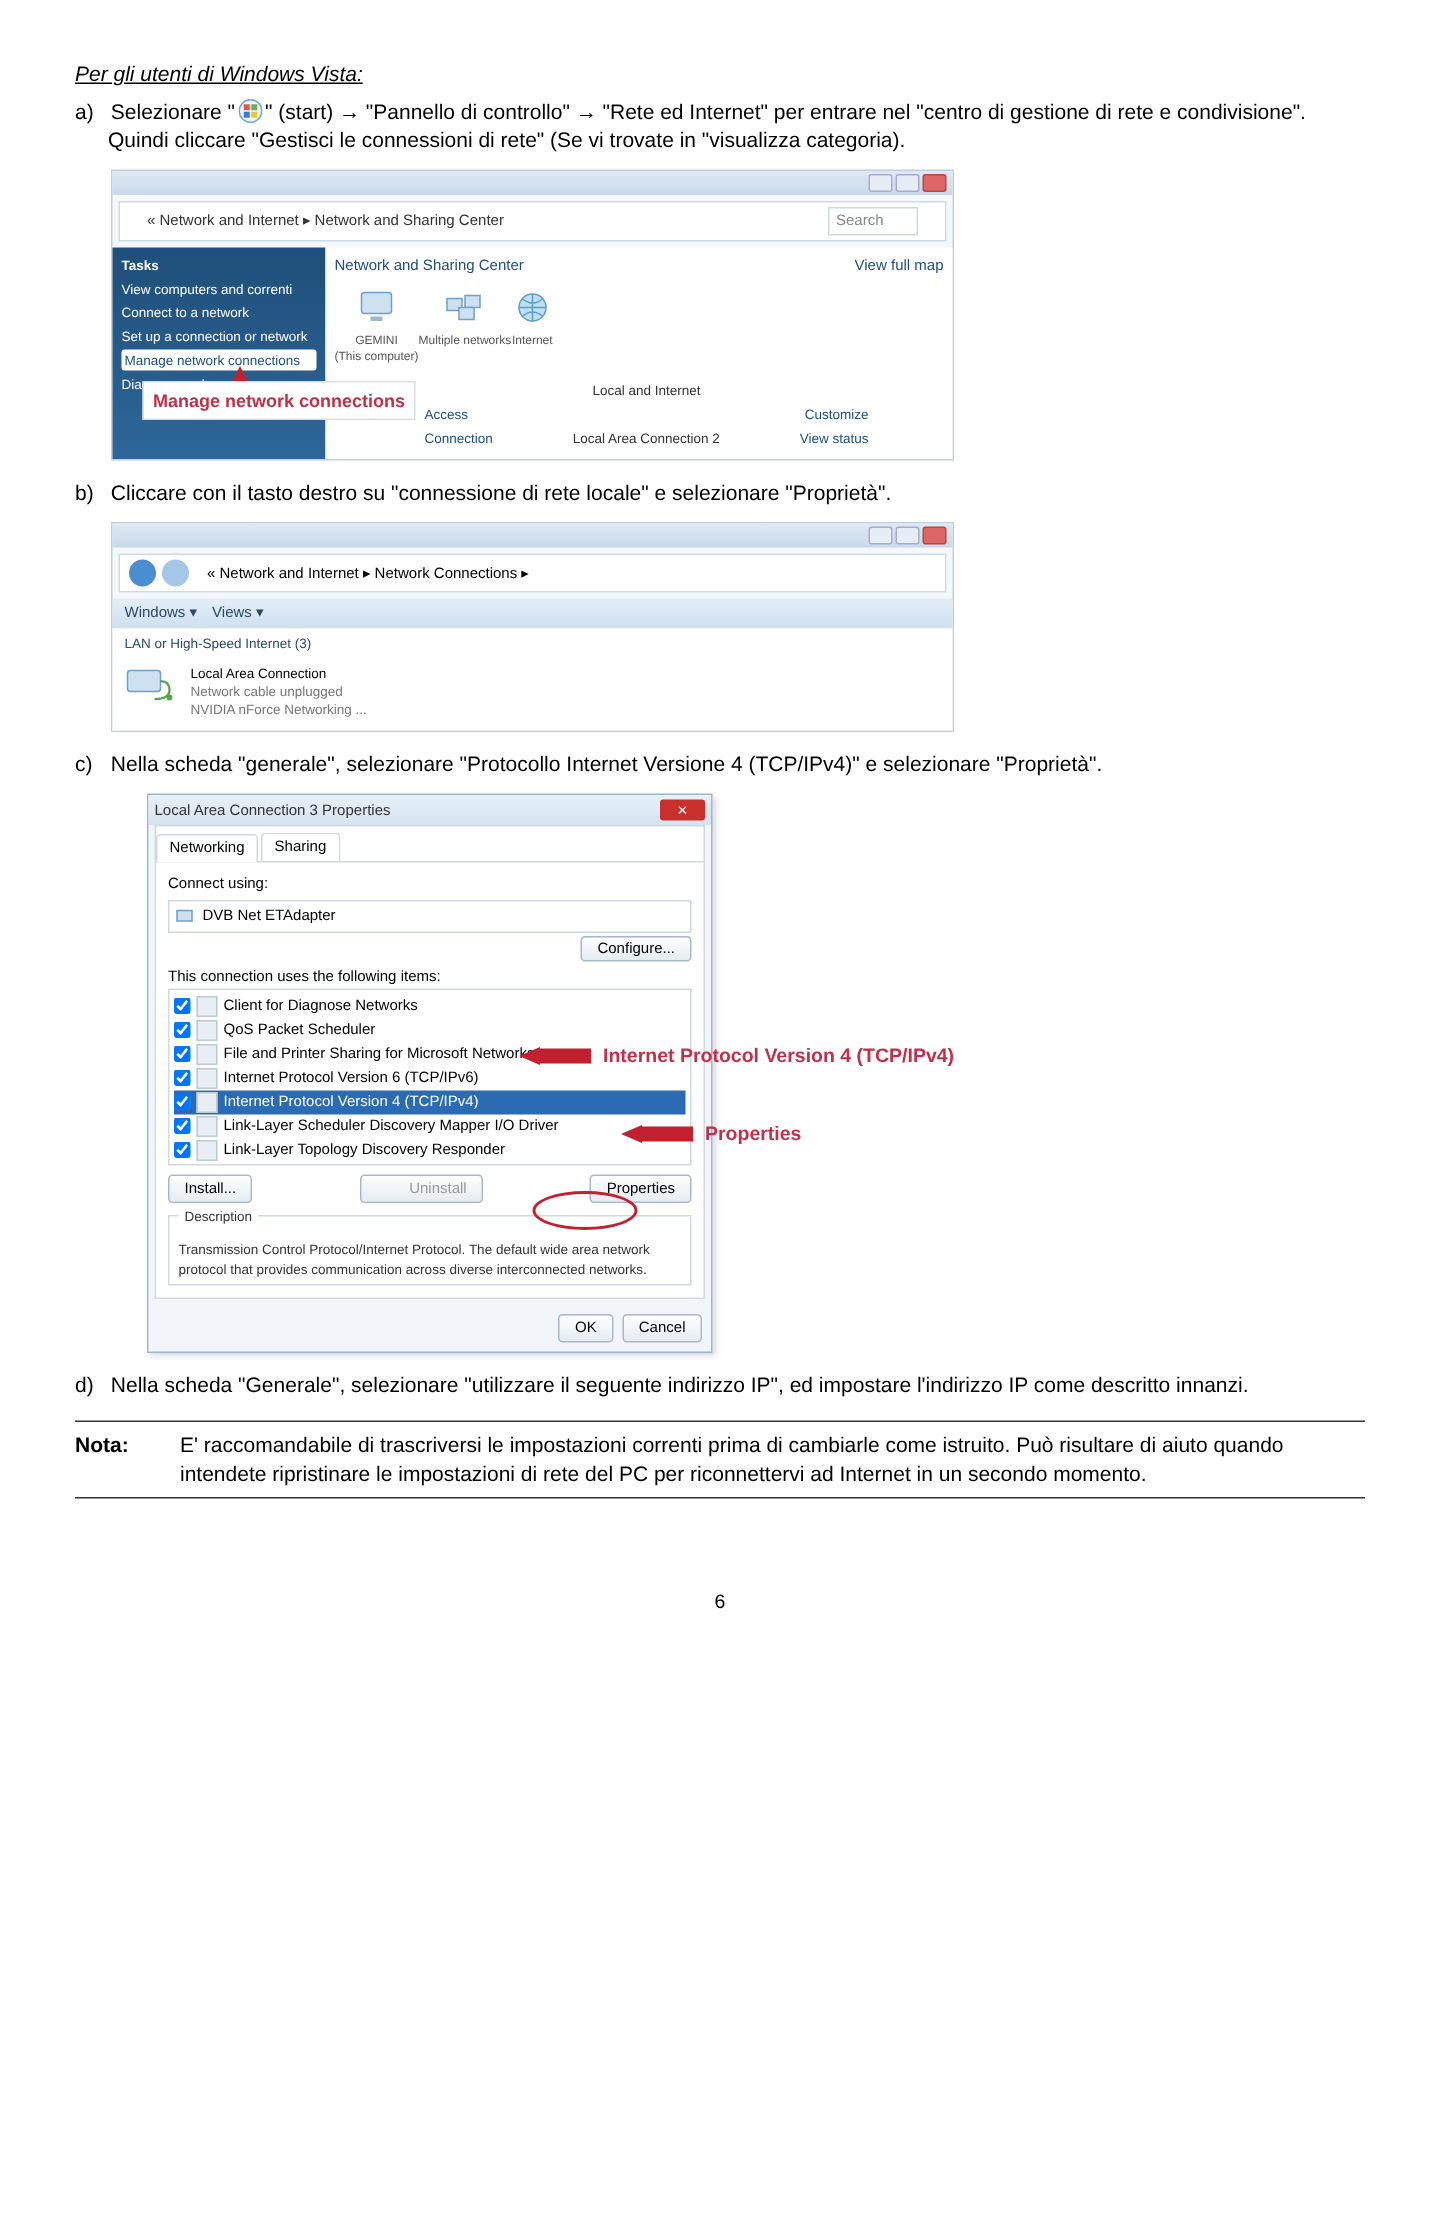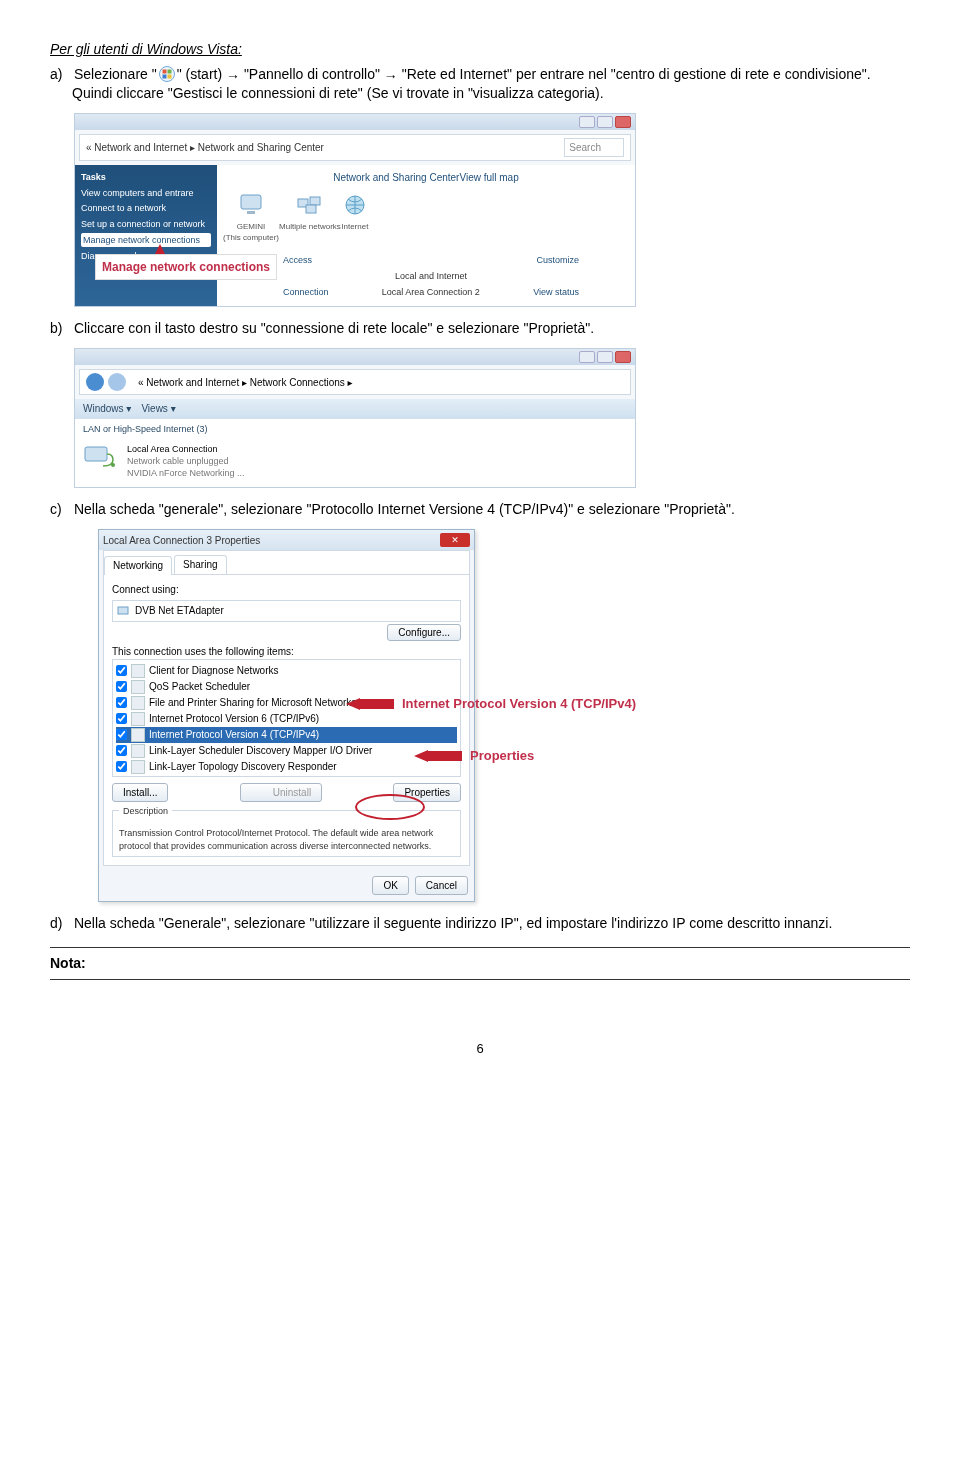--- a/index.html
+++ b/index.html
@@ -48,38 +48,38 @@
   }
   .ss1 .titlebar {
     height: 16px;
     background: linear-gradient(#dfe9f3,#c9d9ea);
     display:flex; justify-content:flex-end; align-items:center; padding-right:4px;
   }
   .ss1 .titlebar .ctl {
     width:14px; height:10px; background:#e6edf5; border:1px solid #aac; margin-left:2px; border-radius:2px;
   }
   .ss1 .crumb {
-    background:#fff; border:1px solid #cfd9e4; margin:4px; padding:3px 6px;
+    background:#fff; border:1px solid #cfd9e4; margin:4px; padding:3px 18px;
     display:flex; align-items:center; justify-content:space-between;
   }
   .ss1 .crumb .path { color:#333; }
   .ss1 .crumb .search { border:1px solid #cfd9e4; padding:2px 22px 2px 4px; color:#888; position:relative; background:#fff; }
   .ss1 .body1 { display:flex; }
   .ss1 .sidebar {
     width:130px;
     background:linear-gradient(#1f4f7a,#2e6699);
     color:#fff; padding:6px; font-size:9px;
   }
   .ss1 .sidebar .task-h { font-weight:bold; margin-bottom:4px; }
   .ss1 .sidebar .sitem { margin:3px 0; }
   .ss1 .sidebar .hl  {
     background:#fff; color:#1f4f7a; padding:1px 2px; border-radius:2px;
   }
   .ss1 .main1 { flex:1; background:#fff; padding:6px; }
-  .ss1 .main1 .hdr { display:flex; justify-content:center; color:#1f4f7a; margin-bottom:6px;}
+  .ss1 .main1 .hdr { display:flex; justify-content:space-between; color:#1f4f7a; margin-bottom:6px;}
   .ss1 .devices { display:flex; justify-content:flex-start; margin:8px 0; }
   .ss1 .dev { text-align:center; font-size:8px; color:#555; }
   .ss1 .dev .glyph { width:28px; height:24px; margin:0 auto 2px; }
   .ss1 .linerow { display:flex; justify-content:space-between; color:#1f4f7a; font-size:9px; padding:2px 50px 2px 60px; }
   .ss1 .linerow .mid { color:#333; }
   .ss1 .callout1 {
     position:absolute; left:20px; bottom:26px;
     background:#fff; color:#c0304b; font-weight:bold; font-size:12px;
     padding:4px 6px; border:1px solid #ddd;
   }
@@ -178,21 +178,21 @@
     <div class="ctl"></div>
     <div class="ctl" style="background:#d66;border-color:#b44;"></div>
   </div>
   <div class="crumb">
     <span class="path">« Network and Internet ▸ Network and Sharing Center</span>
     <span class="search">Search</span>
   </div>
   <div class="body1">
     <div class="sidebar">
       <div class="task-h">Tasks</div>
-      <div class="sitem">View computers and entrare</div>
+      <div class="sitem">View computers and correnti</div>
       <div class="sitem">Connect to a network</div>
       <div class="sitem">Set up a connection or network</div>
       <div class="sitem hl">Manage network connections</div>
       <div class="sitem">Diagnose and repair</div>
     </div>
     <div class="main1">
       <div class="hdr">
         <span>Network and Sharing Center</span>
         <span>View full map</span>
       </div>
@@ -214,28 +214,28 @@
         </div>
         <div class="dev">
           <svg class="glyph" viewBox="0 0 28 24">
               <circle cx="14" cy="12" r="9" fill="#bfe0f0" stroke="#5a9fc8"></circle>
               <path d="M5 12 h18 M14 3 v18 M7 6 q7 6 14 0 M7 18 q7 -6 14 0" stroke="#5a9fc8" fill="none"></path>
             </svg>
           <div>Internet</div>
         </div>
       </div>
       <div class="linerow">
+          <span></span>
+          <span class="mid">Local and Internet</span>
+          <span></span>
+        </div>
+      <div class="linerow">
           <span>Access</span>
           <span class="mid"></span>
           <span>Customize</span>
-        </div>
-      <div class="linerow">
-          <span></span>
-          <span class="mid">Local and Internet</span>
-          <span></span>
         </div>
       <div class="linerow">
           <span>Connection</span>
           <span class="mid">Local Area Connection 2</span>
           <span>View status</span>
         </div>
     </div>
   </div>
   <div class="arrow1"></div>
   <div class="callout1">Manage network connections</div>
@@ -369,15 +369,16 @@
 </div>
 </div>
 
 <div class="step">
   <span class="label">d)</span>
   <span>Nella scheda "Generale", selezionare "utilizzare il seguente indirizzo IP", ed impostare l'indirizzo IP come descritto innanzi.</span>
 </div>
 
 <div class="note-row">
   <div class="note-label">Nota:</div>
+  <div class="note-body">E' raccomandabile di trascriversi le impostazioni correnti prima di cambiarle come istruito. Può risultare di aiuto quando intendete ripristinare le impostazioni di rete del PC per riconnettervi ad Internet in un secondo momento.</div>
 </div>
 
 <div class="page-num">6</div>
 
 </body></html>

